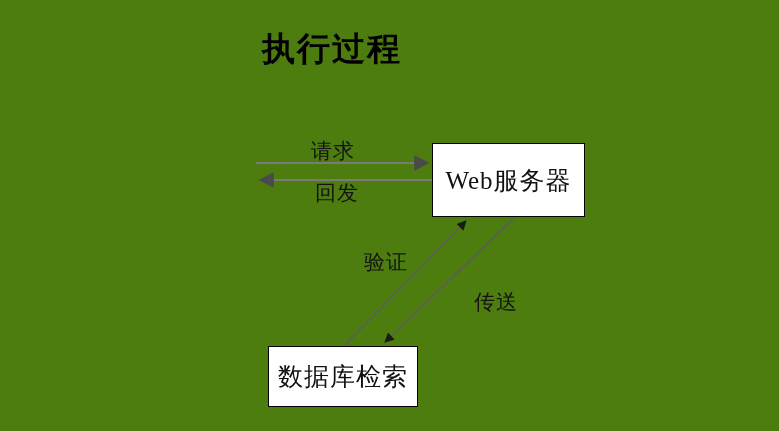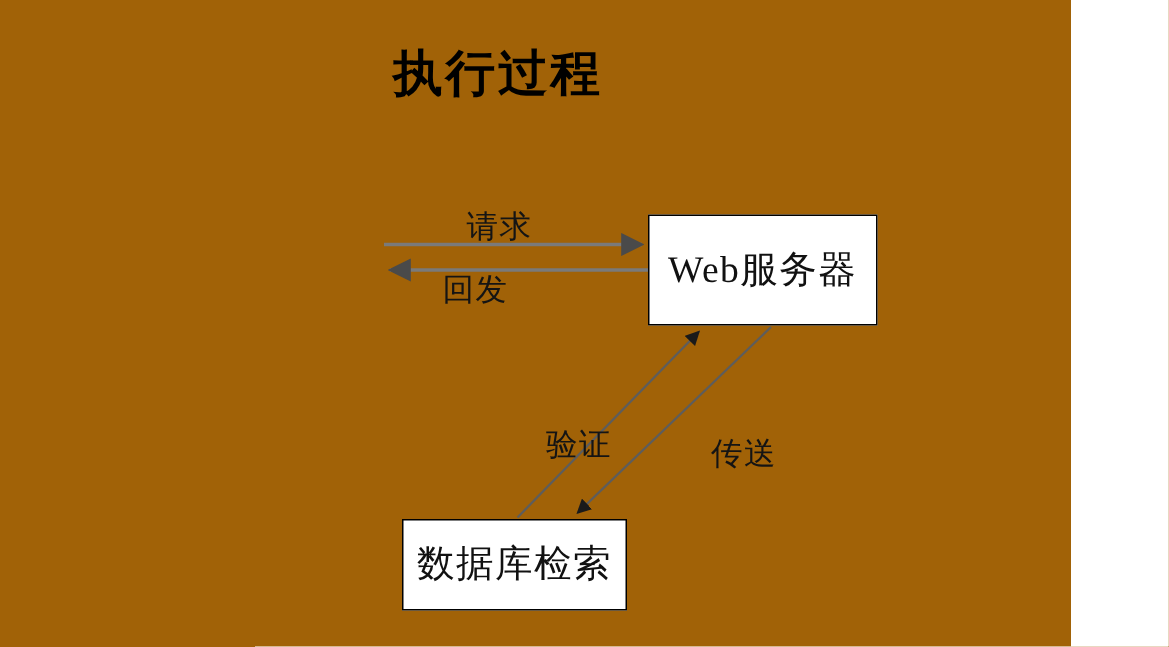--- a/index.html
+++ b/index.html
@@ -2,23 +2,23 @@
 <html><head>
 <meta charset="utf-8">
 <style>
   html, body {
     margin: 0;
     padding: 0;
     background: #ffffff;
   }
   #canvas {
     position: relative;
-    width: 714px;
+    width: 779px;
     height: 431px;
-    background: #a16207;
+    background: #4d7c0f;
     overflow: hidden;
     font-family: "Liberation Serif", "DejaVu Serif", serif;
   }
   #diagram-svg {
     position: absolute;
     left: 0;
     top: 0;
     width: 779px;
     height: 431px;
   }
@@ -64,27 +64,26 @@
     color: #141414;
     white-space: nowrap;
     letter-spacing: 1px;
     line-height: 1;
   }
   #label-request {
     left: 311px;
     top: 141px;
   }
   #label-postback {
-    left: 295px;
+    left: 315px;
     top: 183px;
   }
   #label-verify {
     left: 364px;
     top: 252px;
-    margin-top: 34px;
   }
   #label-transmit {
     left: 474px;
     top: 292px;
   }
   #page-title {
     position: absolute;
     left: 262px;
     top: 30px;
     font-family: "Liberation Sans", "DejaVu Sans", sans-serif;

